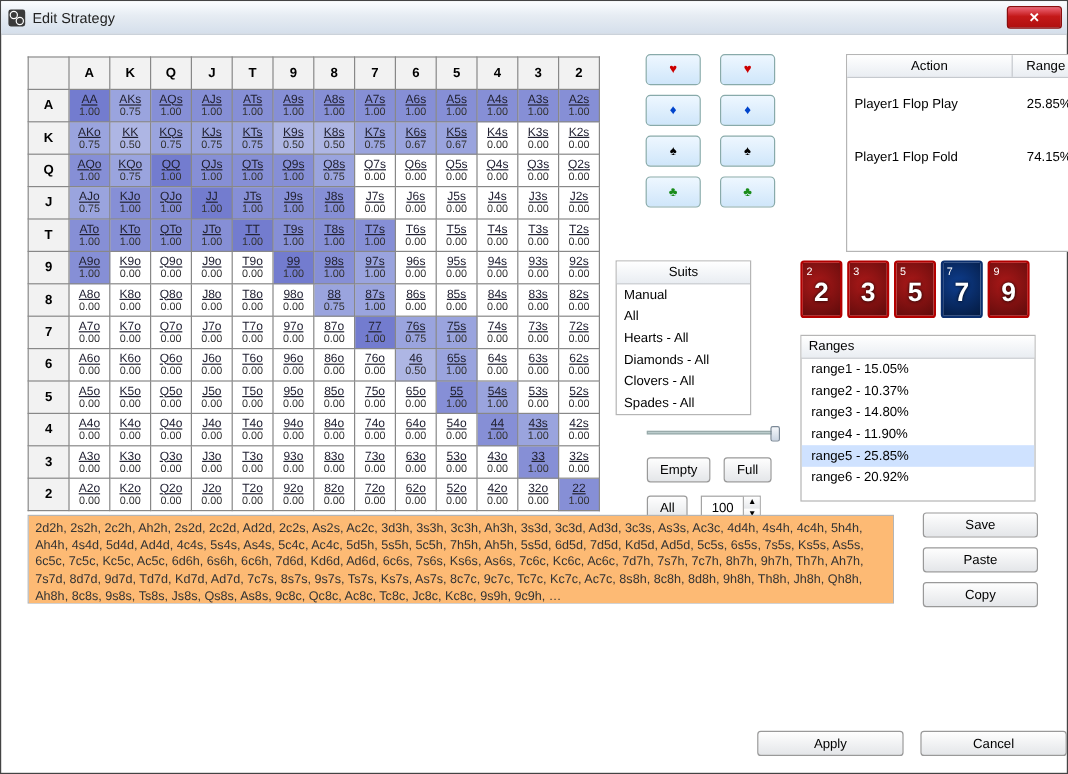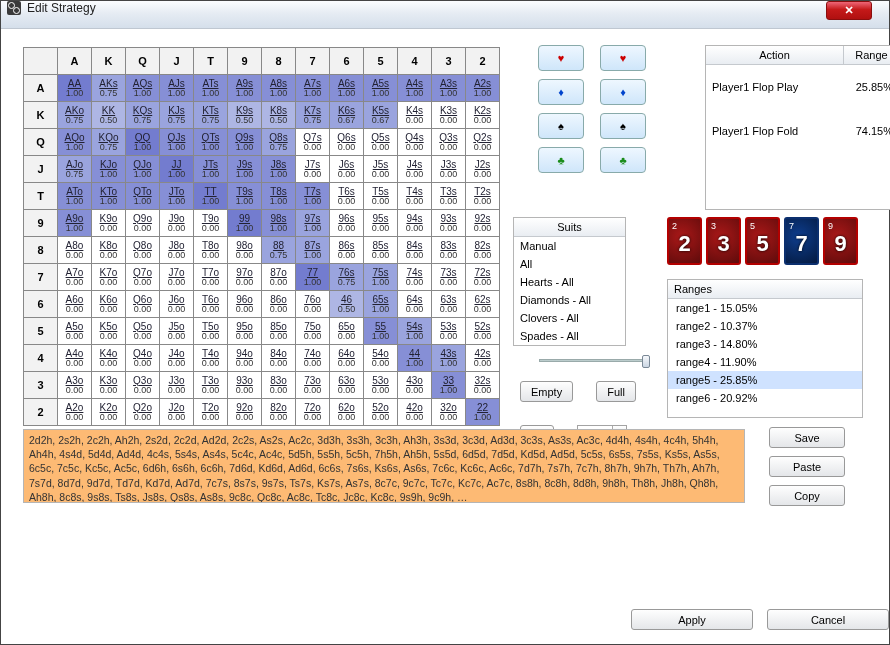--- a/index.html
+++ b/index.html
@@ -1,18 +1,18 @@
 <!DOCTYPE html>
 <html><head>
 <meta charset="utf-8">
 <style>
   *{box-sizing:border-box;font-family:"Segoe UI",Tahoma,sans-serif;font-size:11px}
   body{margin:0;background:#d8d8d8;overflow:hidden}
   .window{width:890px;height:645px;background:#fff;box-shadow:0 0 12px rgba(0,0,0,.3);position:relative;border:1px solid #444}
-  .titlebar{height:28px;background:linear-gradient(#fbfdff,#e6ecf3 45%,#d5dfeb);display:flex;padding:0 17px 0 6px;border-bottom:1px solid #bfc7d1}
+  .titlebar{height:28px;background:linear-gradient(#fbfdff,#e6ecf3 45%,#d5dfeb);display:flex;align-items:center;padding:0 4px 0 6px;border-bottom:1px solid #bfc7d1}
   .title-icon{width:14px;height:14px;background:#3a3a3a;border-radius:2px;margin-right:6px;position:relative}
   .title-icon::before,.title-icon::after{content:"";position:absolute;width:5px;height:5px;border:1px solid #fff;border-radius:50%}
   .title-icon::before{top:1px;left:1px}.title-icon::after{bottom:1px;right:1px}
   .title-text{font-size:12px;color:#222}
   .close-btn{margin-left:auto;width:46px;height:19px;background:linear-gradient(#e67,#c41919 45%,#b01010);border:1px solid #8a0e0e;border-radius:3px;color:#fff;display:flex;align-items:center;justify-content:center;font-weight:bold;font-size:11px;cursor:pointer}
   .content{position:absolute;top:28px;left:0;right:0;bottom:0;padding:18px 22px 14px 22px}
   
   .matrix{border-collapse:collapse;border:1px solid #888}
   .matrix th,.matrix td{border:1px solid #888;width:34px;height:27px;text-align:center;padding:0;line-height:1}
   .matrix th{background:#f2f2f2;font-weight:bold;font-size:11px}
@@ -51,29 +51,29 @@
   
   .ranges-panel{position:absolute;left:666px;top:250px;width:196px;border:1px solid #b5b5b5;background:#fff}
   .ranges-panel .hd{background:linear-gradient(#fff,#e9edf2);padding:3px 6px;border-bottom:1px solid #c5c9ce}
   .ranges-panel .body{height:118px;overflow-y:scroll}
   .ranges-panel .row{padding:3px 8px;cursor:pointer}
   .ranges-panel .row.sel{background:#cfe2ff}
   
   .slider{position:absolute;left:538px;top:330px;width:108px}
   .slider .track{height:3px;background:#bcc;border:1px solid #9aa;position:relative}
   .slider .thumb{position:absolute;right:-4px;top:-5px;width:8px;height:13px;background:linear-gradient(#f6f8fb,#cbd6e3);border:1px solid #7a8896;border-radius:2px}
-  .qbtns{position:absolute;left:519px;top:352px;display:flex;gap:23px;align-items:flex-end;flex-wrap:wrap;width:120px}
+  .qbtns{position:absolute;left:538px;top:352px;display:flex;gap:11px;align-items:flex-end;flex-wrap:wrap;width:120px}
   .std-btn{height:21px;padding:0 10px;border:1px solid #999;border-radius:3px;background:linear-gradient(#fefefe,#e4e6e9);cursor:pointer;display:inline-flex;align-items:center;font-size:11px}
   .spin{display:inline-flex;align-items:center;border:1px solid #a3a3a3;height:21px}
   .spin input{width:34px;border:none;text-align:center;font-size:11px;outline:none}
   .spin .arrows{display:flex;flex-direction:column;border-left:1px solid #aaa}
   .spin .arrows div{width:13px;height:10px;font-size:7px;text-align:center;line-height:10px;cursor:pointer;background:linear-gradient(#fff,#e6e8eb)}
   
   .side-btns{position:absolute;left:768px;top:398px;width:96px;display:flex;flex-direction:column;gap:8px}
-  .side-btns .std-btn{justify-content:center;width:76px}
+  .side-btns .std-btn{justify-content:center;width:96px}
   
   .combo-box{position:absolute;left:22px;top:400px;width:722px;height:74px;border:1px solid #b5b5b5;padding:3px 5px;overflow-y:scroll;font-size:10.5px;line-height:1.35;color:#333;background:#fdba74}
   
   .bottom{position:absolute;bottom:14px;left:0;right:0;display:flex;justify-content:flex-end;gap:14px}
   .bottom .std-btn{width:122px;justify-content:center}
 </style>
 </head>
 <body>
 
 <div class="window">

